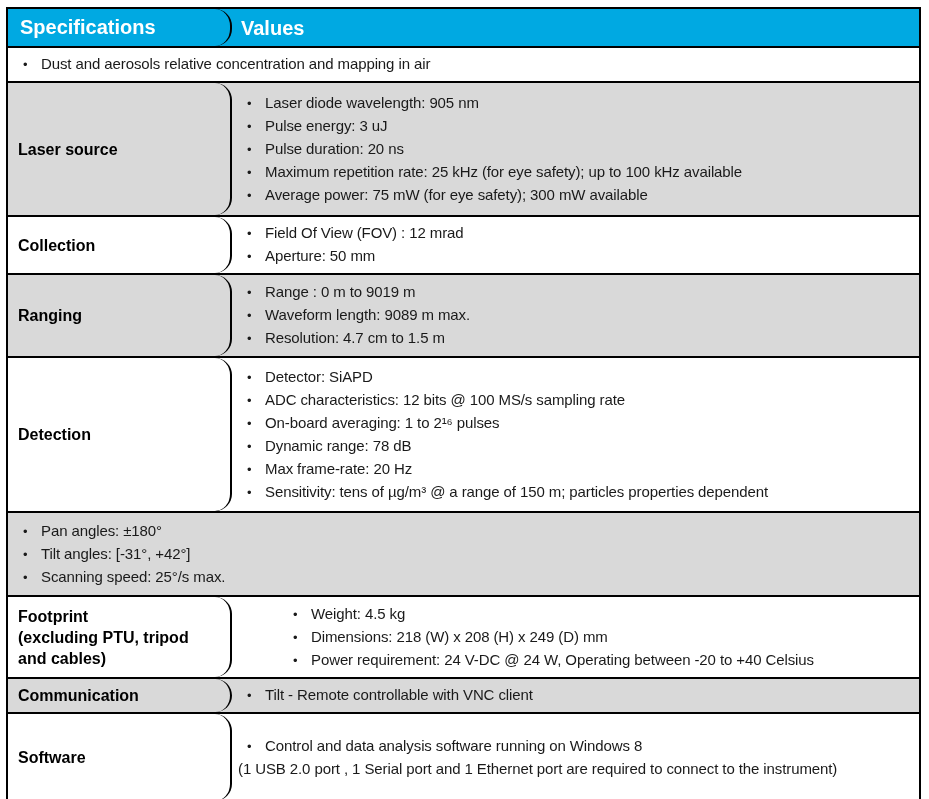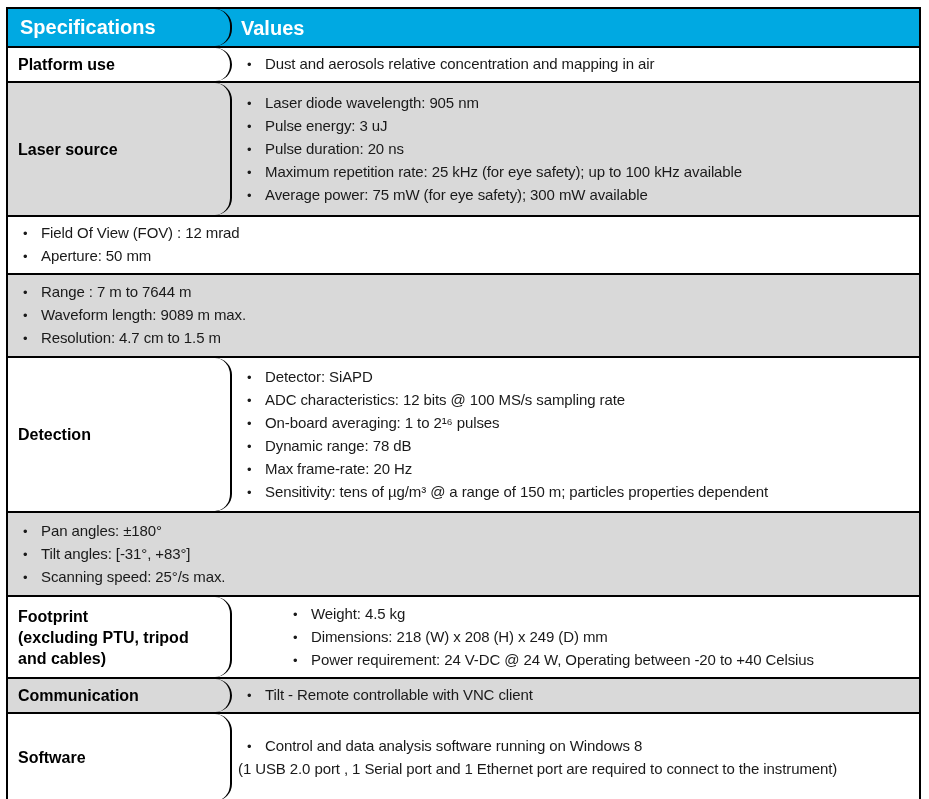--- a/index.html
+++ b/index.html
@@ -73,21 +73,20 @@
 </head>
 <body>
 
 <div class="spec-table">
   <div class="row header-row">
     <div class="cell label-cell">Specifications</div>
     <div class="cell values-cell">Values</div>
   </div>
   <div id="rows">
       <div class="row">
-        <div class="cell label-cell">Platform use</div>
         <div class="cell values-cell">
           <div class="item">
             <span class="bullet">•</span>
             <span class="item-text">Dust and aerosols relative concentration and mapping in air</span>
           </div>
         </div>
       </div>
       <div class="row alt">
         <div class="cell label-cell">Laser source</div>
         <div class="cell values-cell">
@@ -107,36 +106,38 @@
             <span class="bullet">•</span>
             <span class="item-text">Maximum repetition rate: 25 kHz (for eye safety); up to 100 kHz available</span>
           </div>
           <div class="item">
             <span class="bullet">•</span>
             <span class="item-text">Average power: 75 mW (for eye safety); 300 mW available</span>
           </div>
         </div>
       </div>
       <div class="row">
+        <div class="cell label-cell">Collection</div>
         <div class="cell values-cell">
           <div class="item">
             <span class="bullet">•</span>
             <span class="item-text">Field Of View (FOV) : 12 mrad</span>
           </div>
           <div class="item">
             <span class="bullet">•</span>
             <span class="item-text">Aperture: 50 mm</span>
           </div>
         </div>
       </div>
       <div class="row alt">
-        <div class="cell values-cell">
-          <div class="item">
-            <span class="bullet">•</span>
-            <span class="item-text">Range : 7 m to 7644 m</span>
+        <div class="cell label-cell">Ranging</div>
+        <div class="cell values-cell">
+          <div class="item">
+            <span class="bullet">•</span>
+            <span class="item-text">Range : 0 m to 9019 m</span>
           </div>
           <div class="item">
             <span class="bullet">•</span>
             <span class="item-text">Waveform length: 9089 m max.</span>
           </div>
           <div class="item">
             <span class="bullet">•</span>
             <span class="item-text">Resolution: 4.7 cm to 1.5 m</span>
           </div>
         </div>
@@ -171,21 +172,21 @@
         </div>
       </div>
       <div class="row alt">
         <div class="cell values-cell">
           <div class="item">
             <span class="bullet">•</span>
             <span class="item-text">Pan angles: ±180°</span>
           </div>
           <div class="item">
             <span class="bullet">•</span>
-            <span class="item-text">Tilt angles: [-31°, +83°]</span>
+            <span class="item-text">Tilt angles: [-31°, +42°]</span>
           </div>
           <div class="item">
             <span class="bullet">•</span>
             <span class="item-text">Scanning speed: 25°/s max.</span>
           </div>
         </div>
       </div>
       <div class="row">
         <div class="cell label-cell">Footprint
 (excluding PTU, tripod

